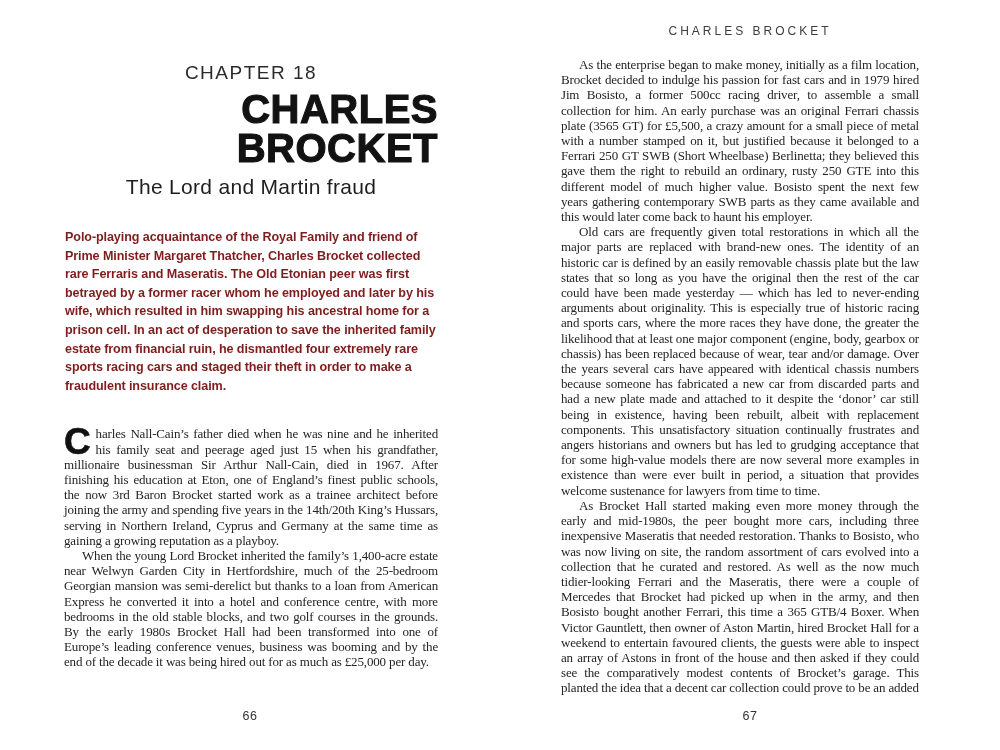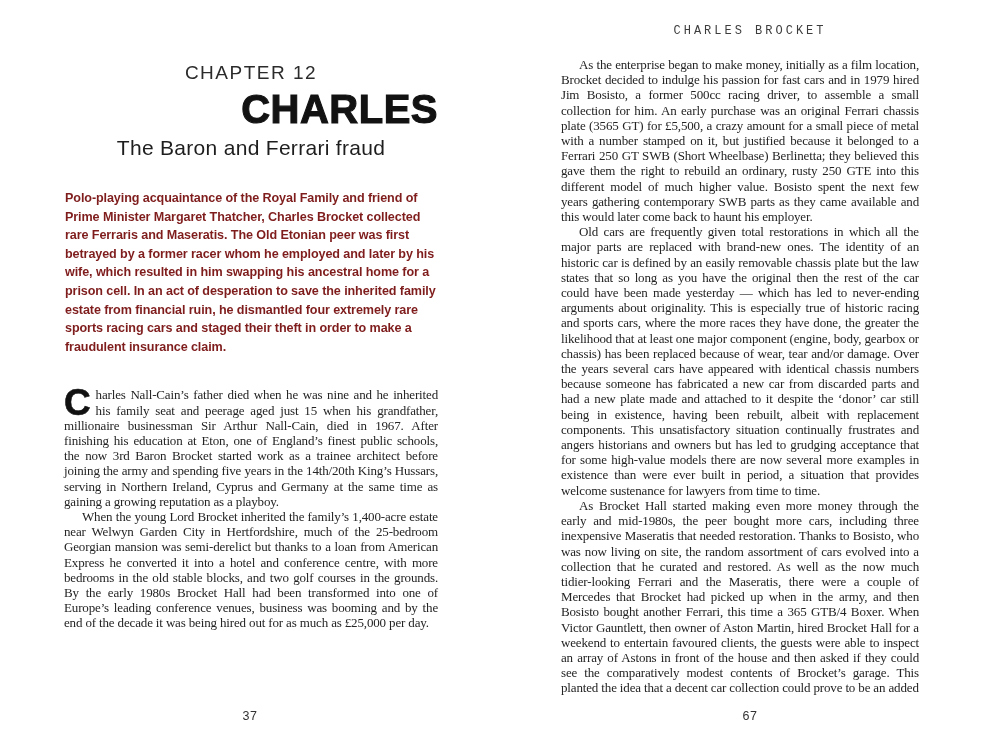--- a/index.html
+++ b/index.html
@@ -92,21 +92,21 @@
     left: 561px;
     top: 57px;
     width: 358px;
   }
   .running-head {
     position: absolute;
     left: 500px;
     top: 24px;
     width: 500px;
     text-align: center;
-    font-family: Liberation Mono, monospace;
+    font-family: Liberation Sans, sans-serif;
     font-size: 12px;
     letter-spacing: 3px;
     color: #3d3d3d;
   }
 
   
   .folio {
     position: absolute;
     top: 709px;
     width: 500px;
@@ -116,27 +116,28 @@
     letter-spacing: 0.5px;
     color: #333333;
   }
   .folio-left  { left: 0; }
   .folio-right { left: 500px; }
 </style>
 </head>
 <body>
 
 <div class="page-left">
-  <div class="chapter-label">CHAPTER 12</div>
+  <div class="chapter-label">CHAPTER 18</div>
 
   <div class="chapter-title">
     <div>CHARLES</div>
+    <div>BROCKET</div>
   </div>
 
-  <div class="chapter-subtitle">The Baron and Ferrari fraud</div>
+  <div class="chapter-subtitle">The Lord and Martin fraud</div>
 
   <div class="intro">Polo-playing acquaintance of the Royal Family and friend of Prime Minister Margaret Thatcher, Charles Brocket collected rare Ferraris and Maseratis. The Old Etonian peer was first betrayed by a former racer whom he employed and later by his wife, which resulted in him swapping his ancestral home for a prison cell. In an act of desperation to save the inherited family estate from financial ruin, he dismantled four extremely rare sports racing cars and staged their theft in order to make a fraudulent insurance claim.</div>
 
   <div class="body-text">
     <p>
       <span class="dropcap">C</span><span>harles Nall-Cain’s father died when he was nine and he inherited his family seat and peerage aged just 15 when his grandfather, millionaire businessman Sir Arthur Nall-Cain, died in 1967. After finishing his education at Eton, one of England’s finest public schools, the now 3rd Baron Brocket started work as a trainee architect before joining the army and spending five years in the 14th/20th King’s Hussars, serving in Northern Ireland, Cyprus and Germany at the same time as gaining a growing reputation as a playboy.</span>
     </p>
     <p class="indent">When the young Lord Brocket inherited the family’s 1,400-acre estate near Welwyn Garden City in Hertfordshire, much of the 25-bedroom Georgian mansion was semi-derelict but thanks to a loan from American Express he converted it into a hotel and conference centre, with more bedrooms in the old stable blocks, and two golf courses in the grounds. By the early 1980s Brocket Hall had been transformed into one of Europe’s leading conference venues, business was booming and by the end of the decade it was being hired out for as much as £25,000 per day.</p>
   </div>
 </div>
@@ -144,14 +145,14 @@
 <div class="running-head">CHARLES BROCKET</div>
 
 <div class="page-right">
   <div class="body-text">
     <p class="indent">As the enterprise began to make money, initially as a film location, Brocket decided to indulge his passion for fast cars and in 1979 hired Jim Bosisto, a former 500cc racing driver, to assemble a small collection for him. An early purchase was an original Ferrari chassis plate (3565 GT) for £5,500, a crazy amount for a small piece of metal with a number stamped on it, but justified because it belonged to a Ferrari 250 GT SWB (Short Wheelbase) Berlinetta; they believed this gave them the right to rebuild an ordinary, rusty 250 GTE into this different model of much higher value. Bosisto spent the next few years gathering contemporary SWB parts as they came available and this would later come back to haunt his employer.</p>
     <p class="indent">Old cars are frequently given total restorations in which all the major parts are replaced with brand-new ones. The identity of an historic car is defined by an easily removable chassis plate but the law states that so long as you have the original then the rest of the car could have been made yesterday — which has led to never-ending arguments about originality. This is especially true of historic racing and sports cars, where the more races they have done, the greater the likelihood that at least one major component (engine, body, gearbox or chassis) has been replaced because of wear, tear and/or damage. Over the years several cars have appeared with identical chassis numbers because someone has fabricated a new car from discarded parts and had a new plate made and attached to it despite the ‘donor’ car still being in existence, having been rebuilt, albeit with replacement components. This unsatisfactory situation continually frustrates and angers historians and owners but has led to grudging acceptance that for some high-value models there are now several more examples in existence than were ever built in period, a situation that provides welcome sustenance for lawyers from time to time.</p>
     <p class="indent">As Brocket Hall started making even more money through the early and mid-1980s, the peer bought more cars, including three inexpensive Maseratis that needed restoration. Thanks to Bosisto, who was now living on site, the random assortment of cars evolved into a collection that he curated and restored. As well as the now much tidier-looking Ferrari and the Maseratis, there were a couple of Mercedes that Brocket had picked up when in the army, and then Bosisto bought another Ferrari, this time a 365 GTB/4 Boxer. When Victor Gauntlett, then owner of Aston Martin, hired Brocket Hall for a weekend to entertain favoured clients, the guests were able to inspect an array of Astons in front of the house and then asked if they could see the comparatively modest contents of Brocket’s garage. This planted the idea that a decent car collection could prove to be an added</p>
   </div>
 </div>
 
-<div class="folio folio-left">37</div>
+<div class="folio folio-left">66</div>
 <div class="folio folio-right">67</div>
 
 </body></html>

